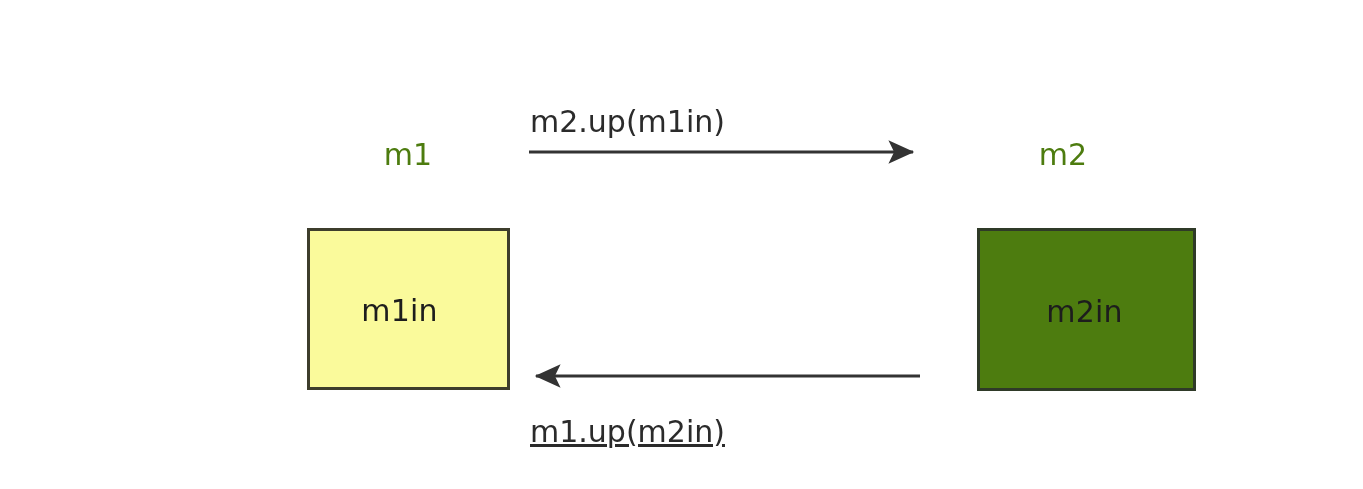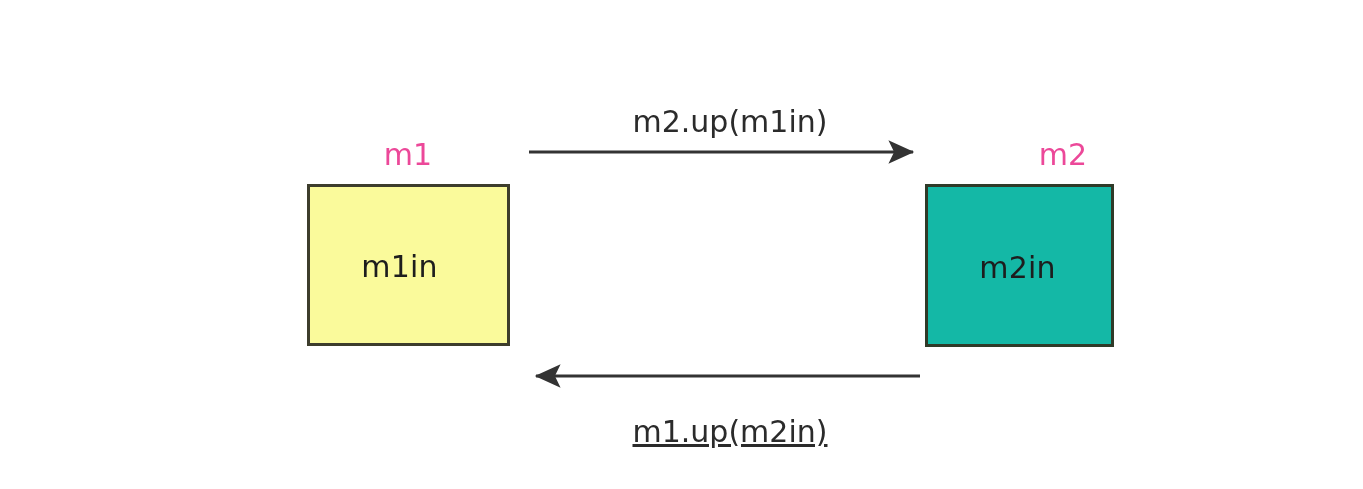--- a/index.html
+++ b/index.html
@@ -18,55 +18,56 @@
     overflow: hidden;
   }
 
   
   .node-box {
     position: absolute;
     box-sizing: border-box;
     display: flex;
     align-items: center;
     justify-content: center;
+    margin-top: 44px;
   }
   #box-m1 {
     left: 307px;
     top: 184px;
     width: 203px;
     height: 162px;
     background: #FAFA9B;
     border: 3px solid #3d3d2c;
   }
   #box-m2 {
-    left: 925px;
+    left: 977px;
     top: 184px;
-    width: 189px;
+    width: 219px;
     height: 163px;
-    background: #14b8a6;
+    background: #4d7c0f;
     border: 3px solid #2f3a28;
   }
   .box-inner-label {
     font-size: 30px;
     color: #1d1d1d;
     letter-spacing: 0.2px;
     line-height: 1;
     
     position: relative;
     left: 0px;
     top: 2px;
   }
   #box-m1 .box-inner-label { left: -9px; }
   #box-m2 .box-inner-label { left: -2px; }
 
   
   .node-title {
     position: absolute;
     font-size: 30px;
-    color: #ec4899;
+    color: #4d7c0f;
     line-height: 1;
     white-space: nowrap;
     text-align: center;
   }
   #title-m1 {
     left: 308px;
     top: 140px;
     width: 200px;
   }
   #title-m2 {
@@ -84,21 +85,20 @@
     width: 1363px;
     height: 489px;
     pointer-events: none;
   }
   .arrow-label {
     position: absolute;
     font-size: 30px;
     color: #2b2b2b;
     line-height: 1;
     white-space: nowrap;
-    text-align: center;
   }
   #label-top {
     left: 530px;
     top: 107px;
     width: 400px;
   }
   #label-bottom {
     left: 530px;
     top: 417px;
     width: 400px;

